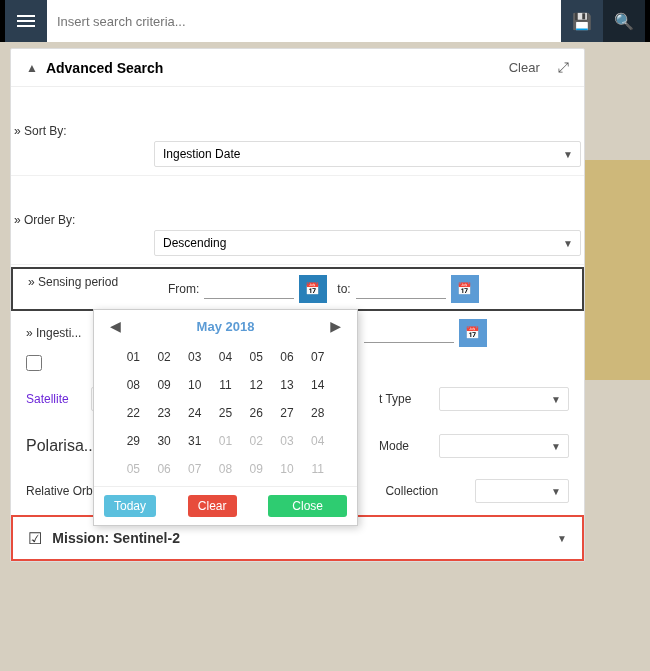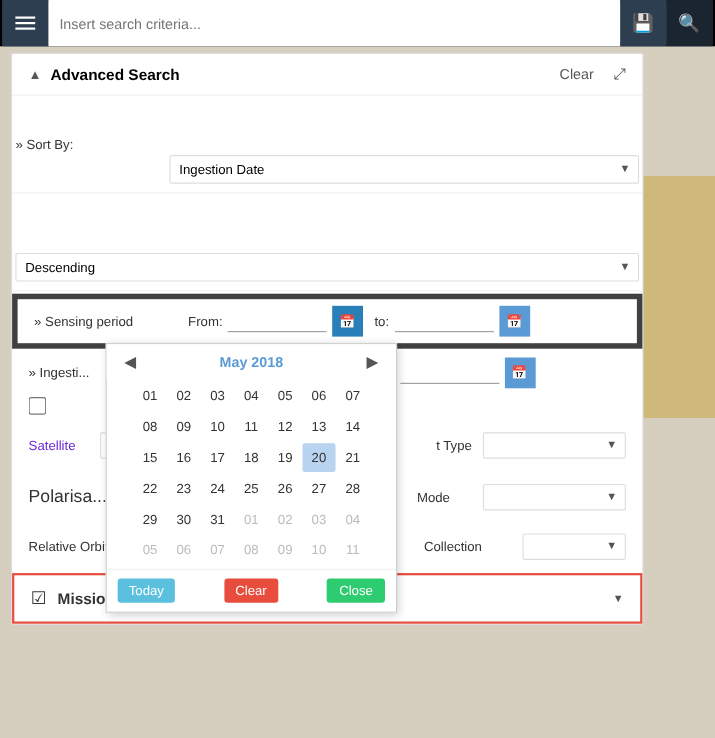--- a/index.html
+++ b/index.html
@@ -32,21 +32,21 @@
 
     
     .top-bar {
       position: absolute;
       top: 0; left: 0; right: 0;
       height: 42px;
       background: #2c3e50;
       display: flex;
       align-items: center;
       z-index: 100;
-      border: 2px solid #000000;
+      border: 5px solid #000000;
     }
     .hamburger-btn {
       width: 42px;
       height: 42px;
       background: #2c3e50;
       display: flex;
       align-items: center;
       justify-content: center;
       cursor: pointer;
       flex-shrink: 0;
@@ -181,23 +181,23 @@
       top: 50%;
       transform: translateY(-50%);
       pointer-events: none;
       color: #555;
       font-size: 10px;
     }
 
     
     .sensing-row {
       display: flex;
-      align-items: center;
+      align-items: flex-start;
       padding: 6px 15px;
-      border: 5px solid #404040;
+      border: 2px solid #404040;
       min-height: 44px;
       margin: 2px 0;
       position: relative;
     }
     .sensing-label {
       min-width: 140px;
       color: #333;
       font-size: 12px;
     }
     .sensing-from {
@@ -322,21 +322,21 @@
       border: none;
       padding: 4px 10px;
       border-radius: 3px;
       cursor: pointer;
       font-size: 12px;
     }
     .cal-close-btn {
       background: #2ecc71;
       color: white;
       border: none;
-      padding: 4px 11px;
+      padding: 4px 24px;
       border-radius: 3px;
       cursor: pointer;
       font-size: 12px;
     }
     .checkbox-wrap {
       display: flex;
       align-items: center;
       gap: 5px;
     }
     .checkbox-wrap input[type=checkbox] {
@@ -559,20 +559,21 @@
           <option>Ingestion Date</option>
           <option>Sensing Date</option>
           <option>Name</option>
         </select>
         <span class="select-arrow">▼</span>
       </div>
     </div>
   </div>
 
   <div class="form-row">
+    <div class="form-label">» Order By:</div>
     <div class="form-control">
       <div class="select-wrap">
         <select>
           <option>Descending</option>
           <option>Ascending</option>
         </select>
         <span class="select-arrow">▼</span>
       </div>
     </div>
   </div>
@@ -619,29 +620,20 @@
         <div class="cal-row">
           <div class="cal-cell">08</div>
           <div class="cal-cell">09</div>
           <div class="cal-cell">10</div>
           <div class="cal-cell">11</div>
           <div class="cal-cell">12</div>
           <div class="cal-cell">13</div>
           <div class="cal-cell">14</div>
         </div>
 
-        <div class="cal-row">
-          <div class="cal-cell">15</div>
-          <div class="cal-cell">16</div>
-          <div class="cal-cell">17</div>
-          <div class="cal-cell">18</div>
-          <div class="cal-cell">19</div>
-          <div class="cal-cell today-highlight">20</div>
-          <div class="cal-cell">21</div>
-        </div>
 
         <div class="cal-row">
           <div class="cal-cell">22</div>
           <div class="cal-cell">23</div>
           <div class="cal-cell">24</div>
           <div class="cal-cell">25</div>
           <div class="cal-cell">26</div>
           <div class="cal-cell">27</div>
           <div class="cal-cell">28</div>
         </div>
@@ -695,21 +687,21 @@
   <div style="padding: 2px 15px 6px;">
     <div class="checkbox-wrap">
       <input type="checkbox" style="">
     </div>
   </div>
 
   <div class="satellite-row">
     <span class="sat-label">Satellite</span>
     <input class="small-input" type="text" style="">
     <span style="flex:1;"></span>
-    <span class="col-label" style="min-width:50px;text-align:right;">t Type</span>
+    <span class="col-label" style="min-width:50px;">t Type</span>
     <div class="col-select-wrap" style="width:130px;flex:none;">
       <select>
         <option></option>
       </select>
       <span class="select-arrow">▼</span>
     </div>
   </div>
 
   <div class="polaris-row">
     <span class="pol-label">Polarisa...</span>

